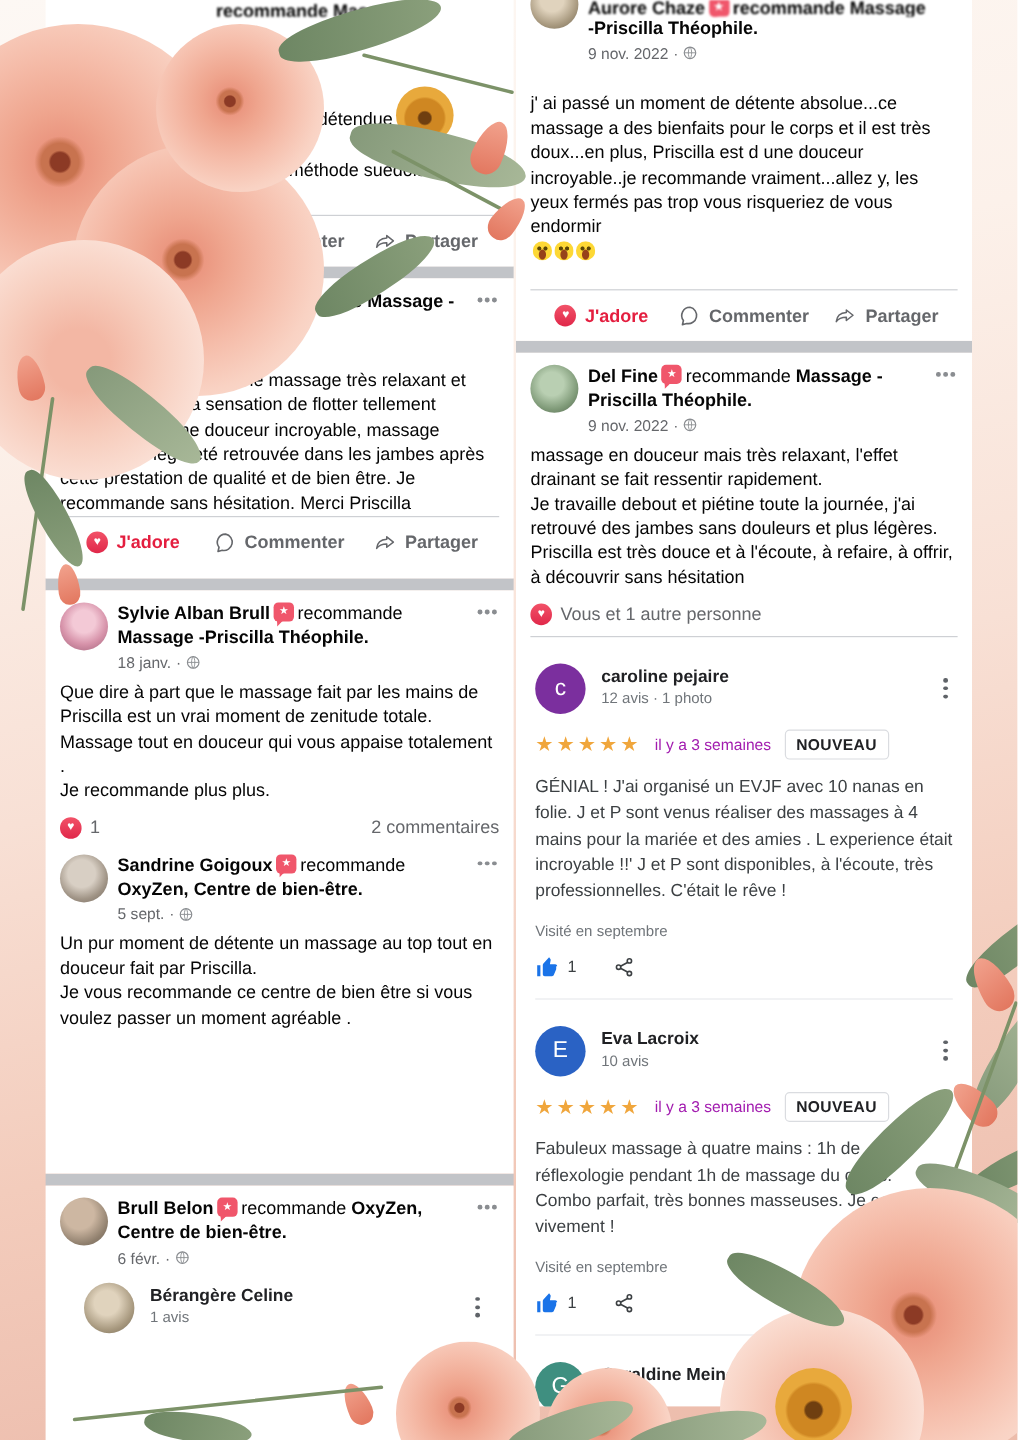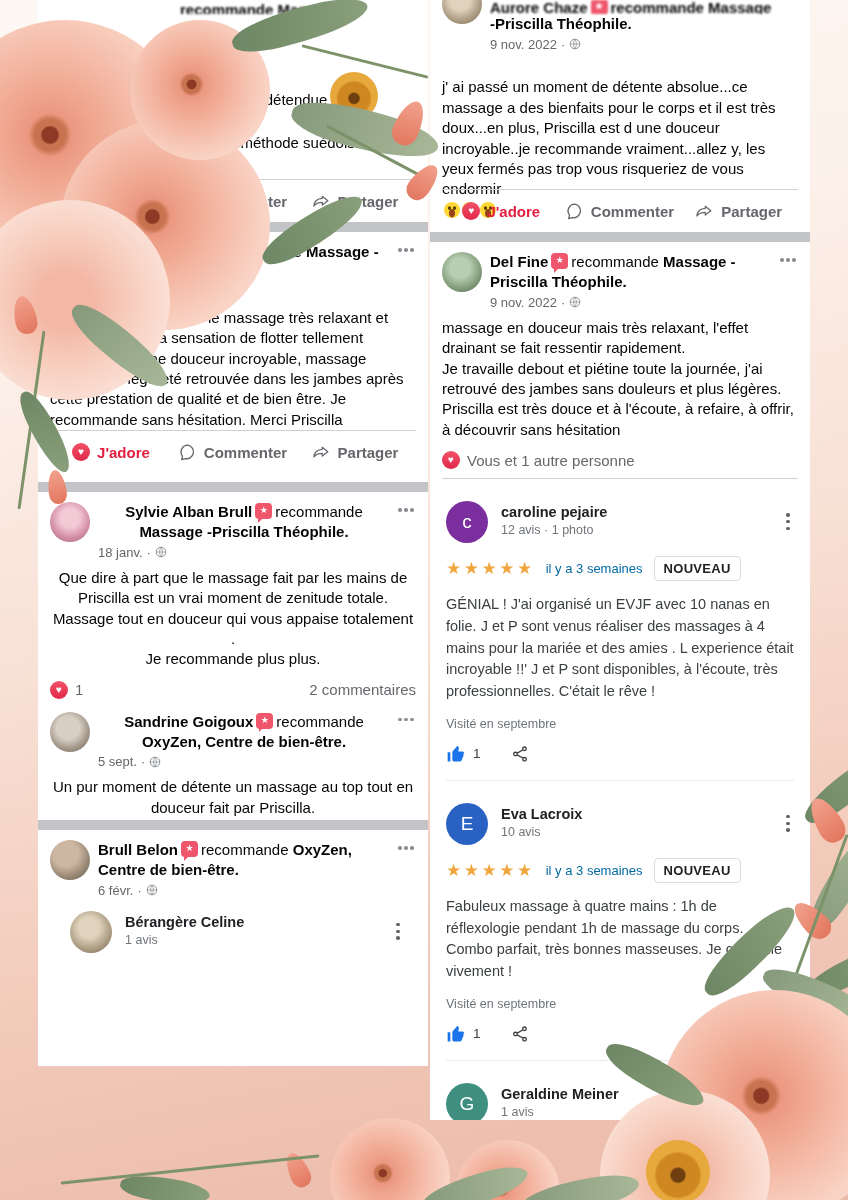--- a/index.html
+++ b/index.html
@@ -61,21 +61,21 @@
   
   .g-review{padding:15px 16px 4px;position:relative;}
   .g-review.indent{padding-left:32px;padding-right:24px;}
   .g-head{display:flex;gap:13px;position:relative;}
   .g-avatar{width:42px;height:42px;border-radius:50%;flex:none;color:#fff;
     display:flex;align-items:center;justify-content:center;font-size:19px;}
   .g-name{font-size:14.5px;font-weight:bold;color:#202124;padding-top:3px;}
   .g-meta{font-size:12.5px;color:#70757a;margin-top:3px;}
   .g-starsrow{display:flex;align-items:center;gap:11px;margin-top:13px;}
   .g-stars{color:#f0a63c;font-size:17px;letter-spacing:2.5px;line-height:1;}
-  .g-time{font-size:13px;color:#0369a1;}
+  .g-time{font-size:13px;color:#a21caf;}
   .g-badge{border:1px solid #dadce0;border-radius:4px;padding:4px 9px;font-size:13px;
     font-weight:bold;color:#202124;letter-spacing:.3px;background:#fff;}
   .g-body{font-size:14.5px;color:#3c4043;line-height:1.5;margin-top:13px;white-space:pre-line;}
   .g-visited{font-size:12.5px;color:#70757a;margin-top:14px;}
   .g-social{display:flex;align-items:center;gap:30px;margin-top:13px;padding-bottom:8px;}
   .g-like{display:flex;align-items:center;gap:7px;font-size:13.5px;color:#3c4043;cursor:pointer;}
   .g-divider{height:1px;background:#e8eaed;margin-top:8px;}
   .kebab{position:absolute;right:0;top:8px;display:flex;flex-direction:column;gap:3.2px;padding:4px;cursor:pointer;}
   .kebab i{width:3.6px;height:3.6px;border-radius:50%;background:#5f6368;}
   
@@ -168,21 +168,21 @@
         <div class="fb-action">
           <svg width="19" height="19" viewBox="0 0 24 24">
               <path d="M13 5.5 20 11l-7 5.5v-3.5c-5 0-8.6 1.7-10.6 4.7.5-5.6 4.1-9.4 10.6-9.7z" fill="none" stroke="#65676b" stroke-width="1.6" stroke-linejoin="round"></path>
             </svg>
           <span>Partager</span>
         </div>
       </div>
     </div>
     <div class="strip"></div>
 
-    <div class="card" style="height:328px;text-align:center;">
+    <div class="card" style="height:486px;">
       <div class="fb-head">
         <div class="avatar av-photo3"></div>
         <div class="fb-namewrap">
           <span class="fb-name">Sylvie Alban Brull</span><span class="rec-flag"></span><span class="fb-verb">recommande</span>
           <span class="fb-page">Massage -Priscilla Théophile.</span>
           <div class="fb-date">
             <span>18 janv.</span>
               <span class="dotsep">·</span>
             <svg class="globe" viewBox="0 0 16 16">
                 <circle cx="8" cy="8" r="6.4" fill="none" stroke="#8a8d91" stroke-width="1.3"></circle>
@@ -272,21 +272,21 @@
               <i></i>
             </span>
         </div>
 
       </div>
     </div>
   </div>
 
   <div class="col col-right">
 
-    <div class="card" style="height:232px;">
+    <div class="card" style="height:284px;">
       <div style="display:flex;gap:8px;padding:0 12px;">
         <div class="avatar av-photo6" style="margin-top:-16px;"></div>
         <div class="fb-namewrap" style="flex:1;">
           <div class="clipped" style="padding:0;">
             <span class="inner"><span>Aurore Chaze</span><span class="rec-flag"></span><span>recommande Massage</span></span>
           </div>
           <span class="fb-page">-Priscilla Théophile.</span>
           <div class="fb-date">
             <span>9 nov. 2022</span>
               <span class="dotsep">·</span>

